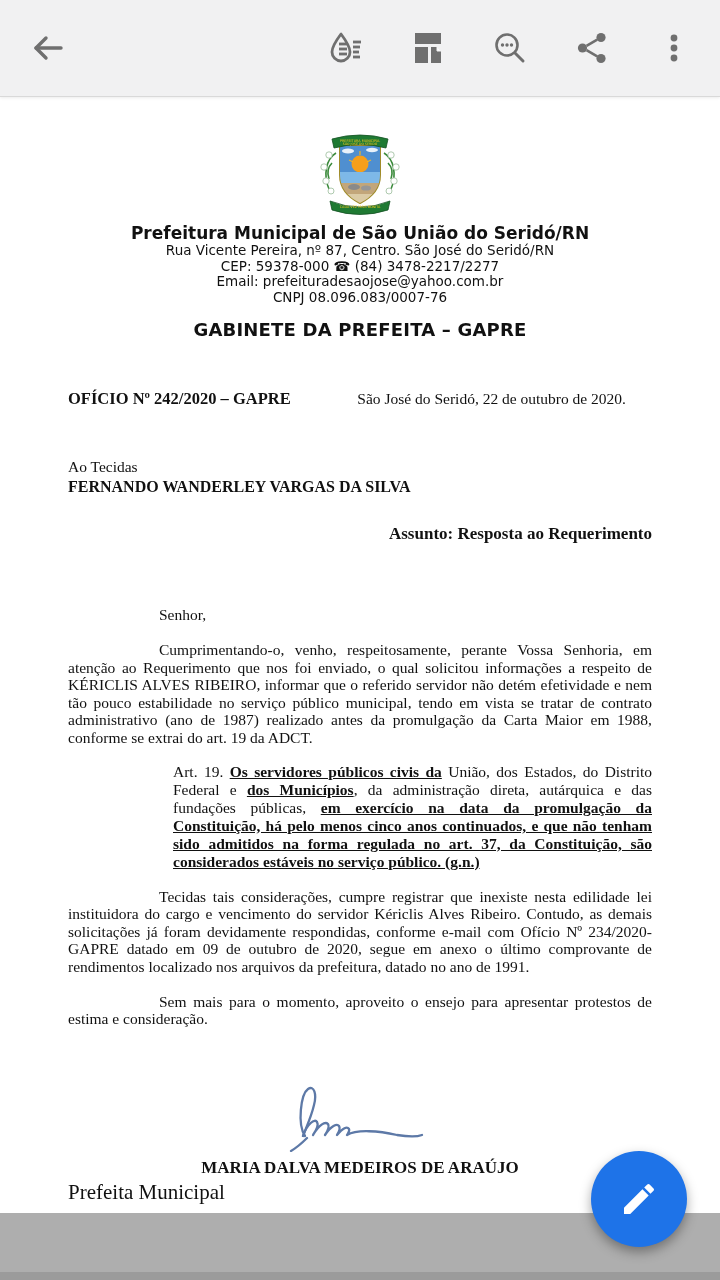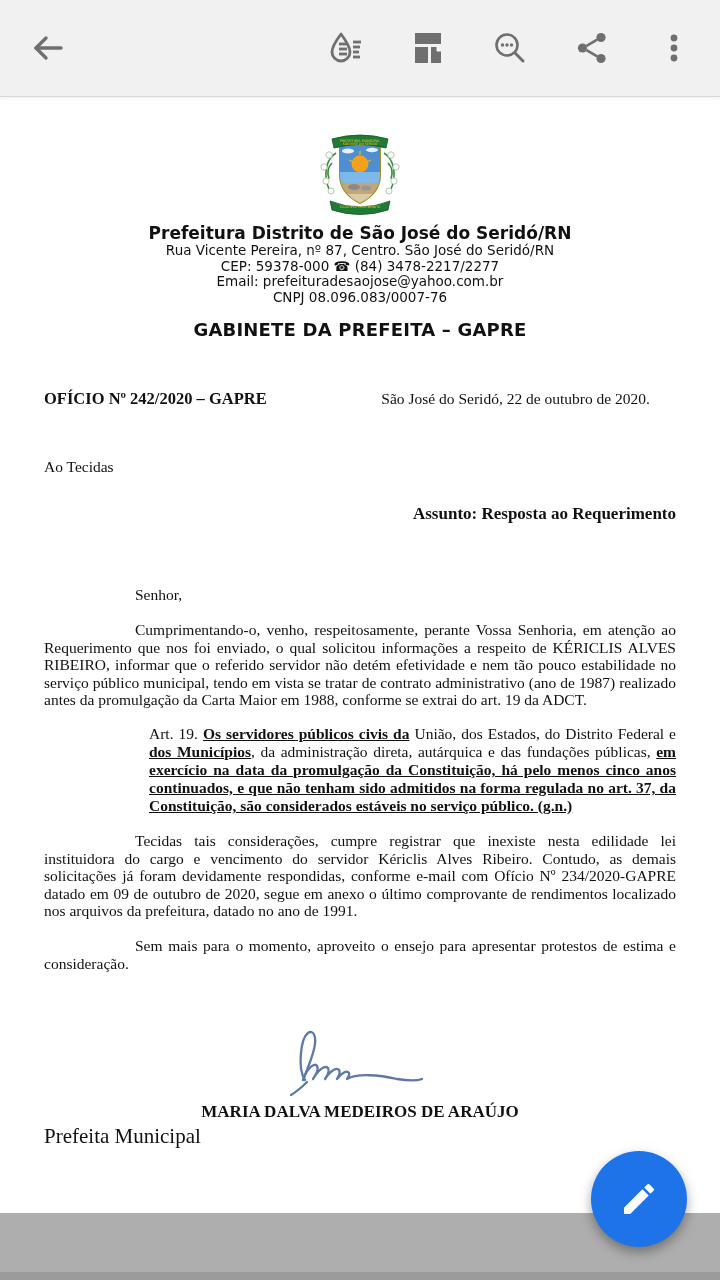--- a/index.html
+++ b/index.html
@@ -41,21 +41,21 @@
     position:absolute; top:97px; left:0; width:720px; height:1116px;
     background:#ffffff;
   }
   
   .crest { display:block; margin:36px auto 6px auto; }
   .lh { text-align:center; font-family:"DejaVu Sans", sans-serif; }
   .lh-title { font-size:17px; font-weight:bold; line-height:20px; }
   .lh-line { font-size:13.5px; line-height:15.5px; }
   .lh-office { font-size:18px; font-weight:bold; margin-top:14px; letter-spacing:.2px; }
   
-  .body-col { padding:0 44px; }
+  .body-col { padding:0 68px; }
   .oficio-row {
     display:flex; justify-content:space-between; align-items:baseline;
     margin-top:49px; padding-right:26px;
   }
   .oficio-num { font-size:16.5px; font-weight:bold; }
   .oficio-date { font-size:15.5px; }
   .recipient { margin-top:48px; font-size:15.5px; line-height:20px; }
   .recipient-name { font-weight:bold; font-size:16px; }
   .subject { margin-top:27px; font-size:17px; font-weight:bold;text-align:right; }
   .salutation { margin-top:62px; text-indent:91px; font-size:15.5px; }
@@ -198,36 +198,37 @@
 
     <path d="M36 6 Q64 -2 92 6 L90 15 Q64 8 38 15 Z" fill="#1f7a33" stroke="#145223" stroke-width="0.8"></path>
     <text x="64" y="8.6" text-anchor="middle" font-family="DejaVu Sans, sans-serif" font-size="3.4" fill="#f2c71d">PREFEITURA MUNICIPAL</text>
     <text x="64" y="12.4" text-anchor="middle" font-family="DejaVu Sans, sans-serif" font-size="3.2" fill="#f2c71d">SÃO JOSÉ DO SERIDÓ</text>
 
     <path d="M34 68 Q64 80 94 68 L92 77 Q64 86 36 77 Z" fill="#1f7a33" stroke="#145223" stroke-width="0.8"></path>
     <text x="64" y="75.4" text-anchor="middle" font-family="DejaVu Sans, sans-serif" font-size="3.4" fill="#f2c71d">CADA VEZ MAIS BONITA</text>
   </svg>
 
   <div class="lh">
-    <div class="lh-title">Prefeitura Distrito de São José do Seridó/RN</div>
+    <div class="lh-title">Prefeitura Municipal de São União do Seridó/RN</div>
     <div class="lh-line">Rua Vicente Pereira, nº 87, Centro. São José do Seridó/RN</div>
     <div class="lh-line">CEP: 59378-000 ☎ (84) 3478-2217/2277</div>
     <div class="lh-line">Email: prefeituradesaojose@yahoo.com.br</div>
     <div class="lh-line">CNPJ 08.096.083/0007-76</div>
     <div class="lh-office">GABINETE DA PREFEITA – GAPRE</div>
   </div>
 
   <div class="body-col">
     <div class="oficio-row">
       <span class="oficio-num">OFÍCIO Nº 242/2020 – GAPRE</span>
       <span class="oficio-date">São José do Seridó, 22 de outubro de 2020.</span>
     </div>
 
     <div class="recipient">
       <div>Ao Tecidas</div>
+      <div class="recipient-name">FERNANDO WANDERLEY VARGAS DA SILVA</div>
     </div>
 
     <div class="subject">Assunto: Resposta ao Requerimento</div>
 
     <div class="salutation">Senhor,</div>
 
     <p class="para">Cumprimentando-o, venho, respeitosamente, perante Vossa Senhoria, em atenção ao Requerimento que nos foi enviado, o qual solicitou informações a respeito de KÉRICLIS ALVES RIBEIRO, informar que o referido servidor não detém efetividade e nem tão pouco estabilidade no serviço público municipal, tendo em vista se tratar de contrato administrativo (ano de 1987) realizado antes da promulgação da Carta Maior em 1988, conforme se extrai do art. 19 da ADCT.</p>
 
     <div class="quote" id="quote-block"><span>Art. 19. </span><span class="bu">Os servidores públicos civis da</span><span> União, dos Estados, do Distrito Federal e </span><span class="bu">dos Municípios</span><span>, da administração direta, autárquica e das fundações públicas, </span><span class="bu">em exercício na data da promulgação da Constituição, há pelo menos cinco anos continuados, e que não tenham sido admitidos na forma regulada no art. 37, da Constituição, são considerados estáveis no serviço público. (g.n.)</span></div>
 

